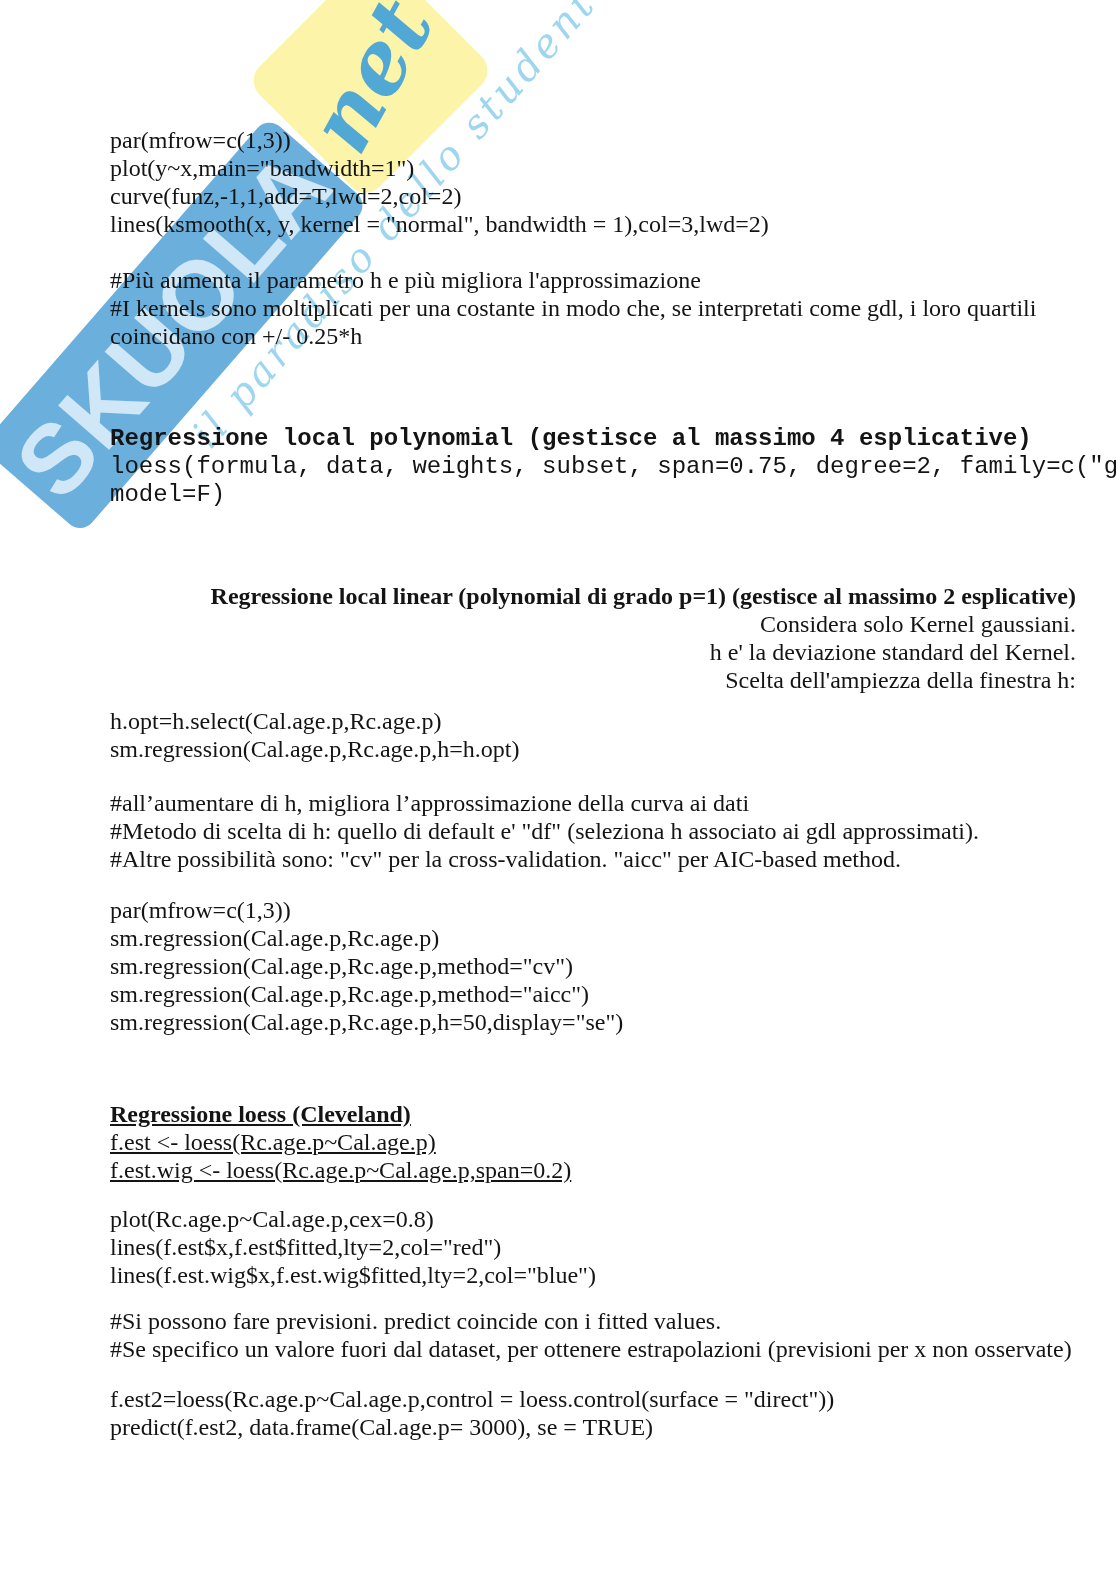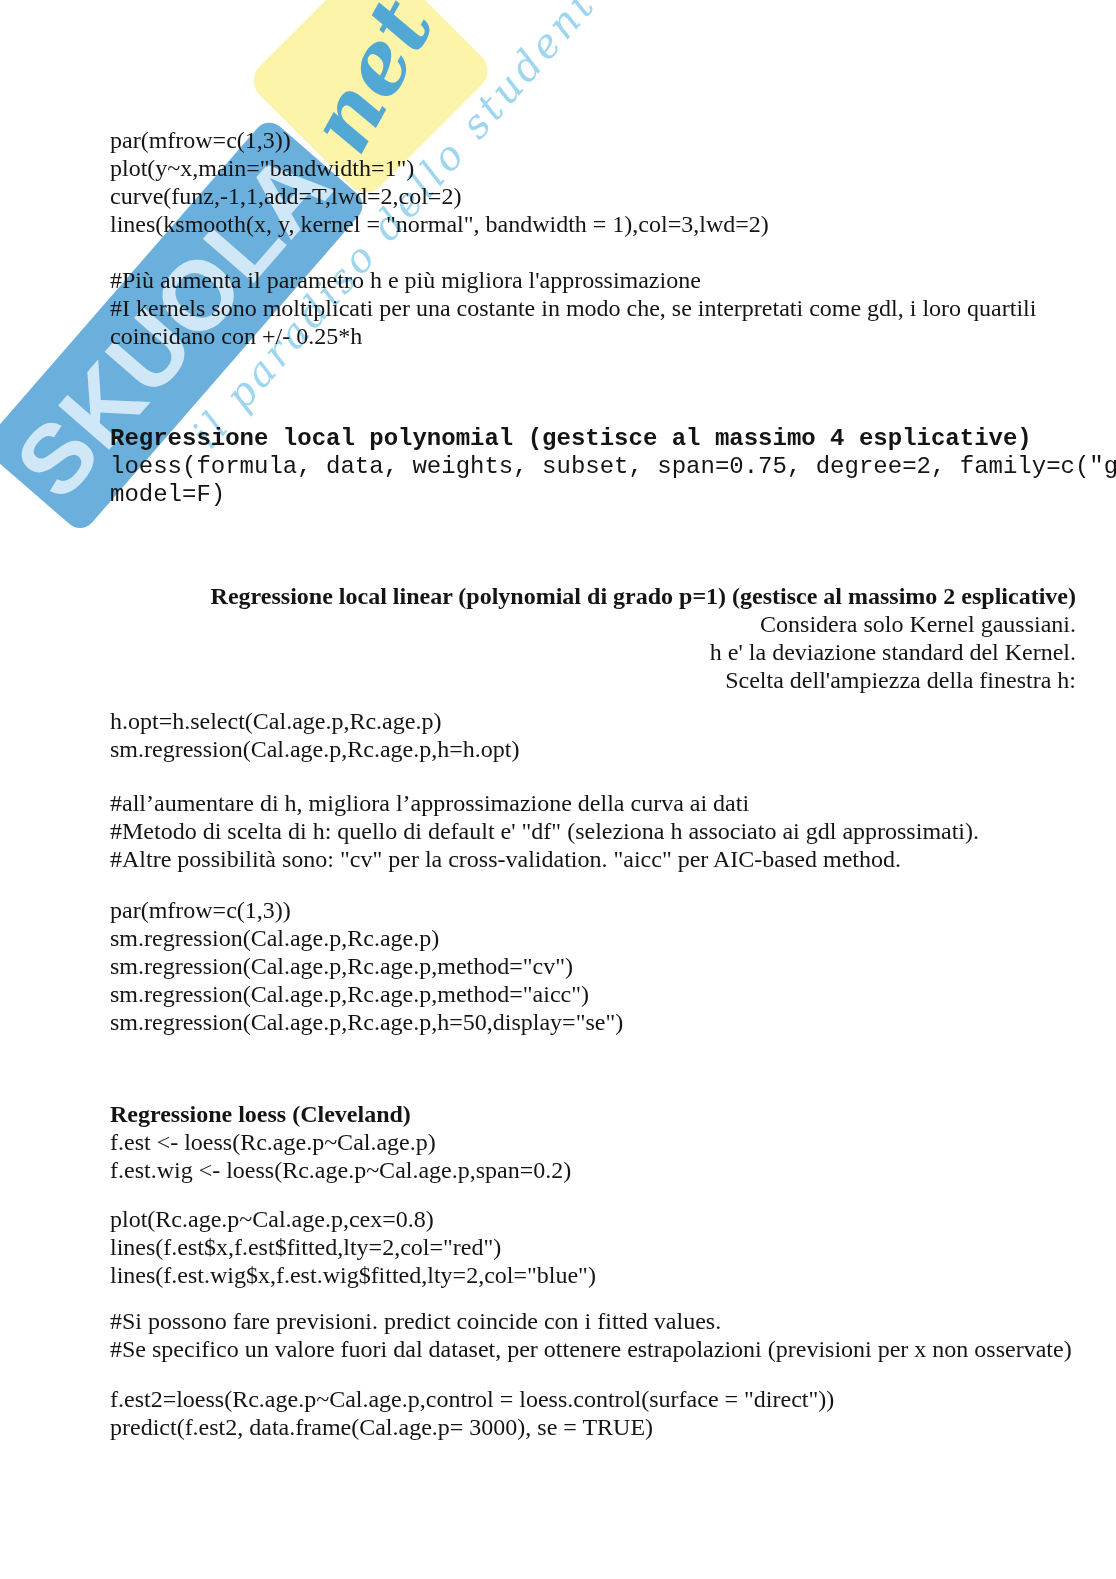--- a/index.html
+++ b/index.html
@@ -99,21 +99,21 @@
   .heading {
     font-weight: bold;
   }
   .b1  { margin-top: 126px; }
   .b2  { margin-top: 28px; }
   .b3  { margin-top: 75px; font-family: Liberation Mono, monospace; }
   .b4  { margin-top: 73px; text-align: right; }
   .b5  { margin-top: 13px; font-family: Liberation Serif, serif; }
   .b6  { margin-top: 26px; }
   .b7  { margin-top: 23px; }
-  .b8  { margin-top: 64px; }
+  .b8  { margin-top: 64px; text-decoration: underline; }
   .b9  { margin-top: 21px; }
   .b10 { margin-top: 18px; }
   .b11 { margin-top: 22px; }
 </style>
 </head>
 <body>
 
 <div class="watermark">
   <div class="wm-row">
     <div class="wm-band">

